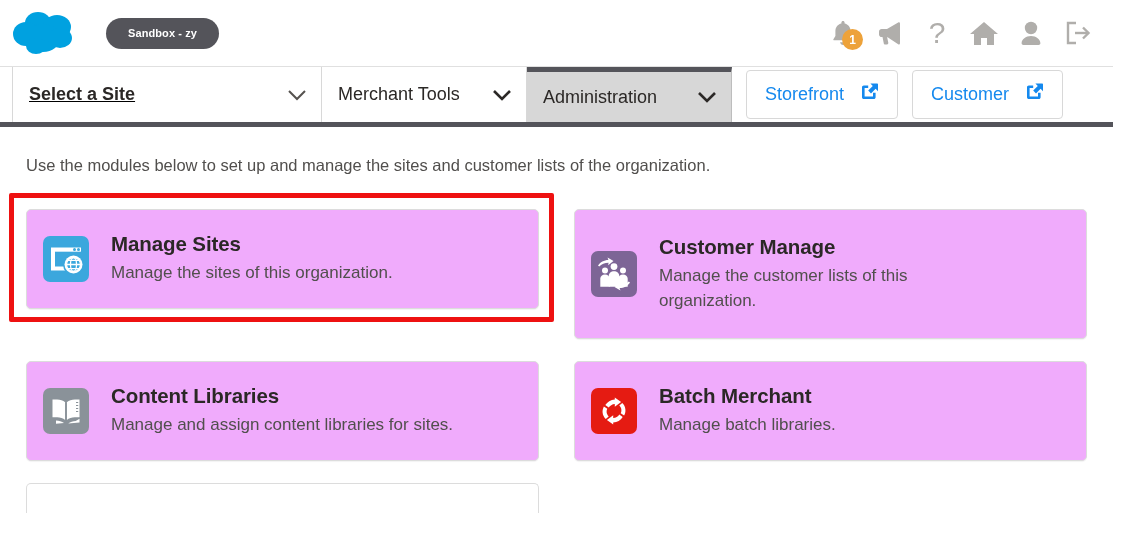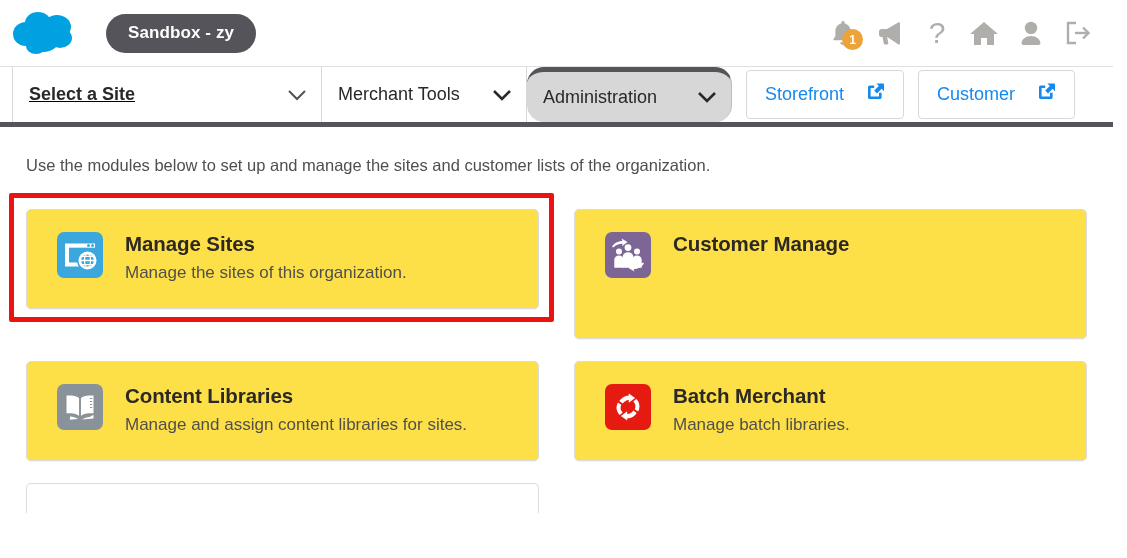--- a/index.html
+++ b/index.html
@@ -18,21 +18,21 @@
     background: #ffffff;
     border-bottom: 1px solid #e0e0e0;
     display: flex;
     align-items: center;
   }
   .cloud-logo { margin-left: 12px; width: 70px; height: 46px; display: block; }
   .sandbox-badge {
     margin-left: 24px;
     background: #54545a;
     color: #ffffff;
-    font-size: 17px;
+    font-size: 11px;
     font-weight: bold;
     border-radius: 22px;
     padding: 9px 22px 10px 22px;
     letter-spacing: .1px;
     white-space: nowrap;
   }
   .topbar-spacer { flex: 1; }
   .top-icons {
     display: flex;
     align-items: center;
@@ -72,25 +72,24 @@
   .nav-tab .nav-label { font-size: 18px; color: #2b2826; white-space: nowrap; }
   .nav-tab.bold .nav-label { font-weight: bold; }
   .nav-tab .chev { margin-left: auto; padding-left: 18px; display: flex; align-items: center; }
   .nav-tab.site { width: 310px; }
   .nav-tab.mt { width: 205px; }
   .nav-tab.admin {
     width: 205px;
     background: #d7d7d7;
     border-top: 5px solid #54545a;
     border-right: 1px solid #bdbdbd;
-    border-radius: 17px;
   }
   .navbtns { display: flex; align-items: center; gap: 14px; padding-left: 14px; }
   .navbtn {
-    display: flex; align-items: center; gap: 22px;
+    display: flex; align-items: center; gap: 16px;
     border: 1px solid #d8d8d8;
     border-radius: 4px;
     background: #ffffff;
     color: #1589ee;
     font-size: 18px;
     padding: 11px 18px 12px 18px;
     cursor: pointer;
     white-space: nowrap;
   }
   .darkbar { position: absolute; left: 0; top: 55px; width: 1113px; height: 5px; background: #54545a; }
@@ -104,26 +103,26 @@
     margin-top: 34px;
     display: grid;
     grid-template-columns: 513px 513px;
     column-gap: 35px;
     row-gap: 22px;
     width: 1070px;
   }
   .cardslot { position: relative; }
   .card {
     display: flex;
-    align-items: flex-start;
-    background: #fde047;
+    align-items: center;
+    background: #f0abfc;
     border: 1px solid #dcdcdc;
     border-radius: 5px;
     box-shadow: 0 1px 1px rgba(0,0,0,.05);
-    padding: 22px 20px 22px 30px;
+    padding: 22px 20px 22px 16px;
     cursor: pointer;
     min-height: 98px;
   }
   .card.tall { min-height: 130px; }
   .card-icon { width: 46px; height: 46px; flex: 0 0 46px; margin-right: 22px; }
   .card-icon svg { display: block; width: 46px; height: 46px; }
   .card-text { display: flex; flex-direction: column; }
   .card-title { font-size: 20.5px; font-weight: bold; color: #2b2826; letter-spacing: -.1px; }
   .card-desc { font-size: 17px; color: #514f4d; margin-top: 5px; line-height: 1.45; max-width: 370px; }
 
@@ -309,20 +308,21 @@
               <path d="M23 20.2c-3 0-5.2 2-5.2 4.4v11.2h10.4V24.6c0-2.4-2.2-4.4-5.2-4.4z"></path>
               <circle cx="14" cy="19.4" r="3"></circle>
               <path d="M14 23.4c-2.7 0-4.7 1.8-4.7 4v8.4h9.4v-8.4c0-2.2-2-4-4.7-4z"></path>
               <circle cx="32" cy="19.4" r="3"></circle>
               <path d="M32 23.4c-2.7 0-4.7 1.8-4.7 4v8.4h9.4v-8.4c0-2.2-2-4-4.7-4z"></path>
             </g>
           </svg>
         </span>
         <span class="card-text">
           <span class="card-title">Customer Manage</span>
+          <span class="card-desc" style="max-width:300px">Manage the customer lists of this organization.</span>
         </span>
       </div>
     </div>
 
     <div class="cardslot">
       <div class="card">
         <span class="card-icon">
           <svg viewBox="0 0 46 46">
             <rect x="0" y="0" width="46" height="46" rx="7" fill="#8a9299"></rect>
             <path fill="#ffffff" d="M22.2 14.2c-2.2-1.8-5-2.8-8-2.8H9.5v17.9h4.7c3 0 5.8 1 8 2.8V14.2z"></path>

